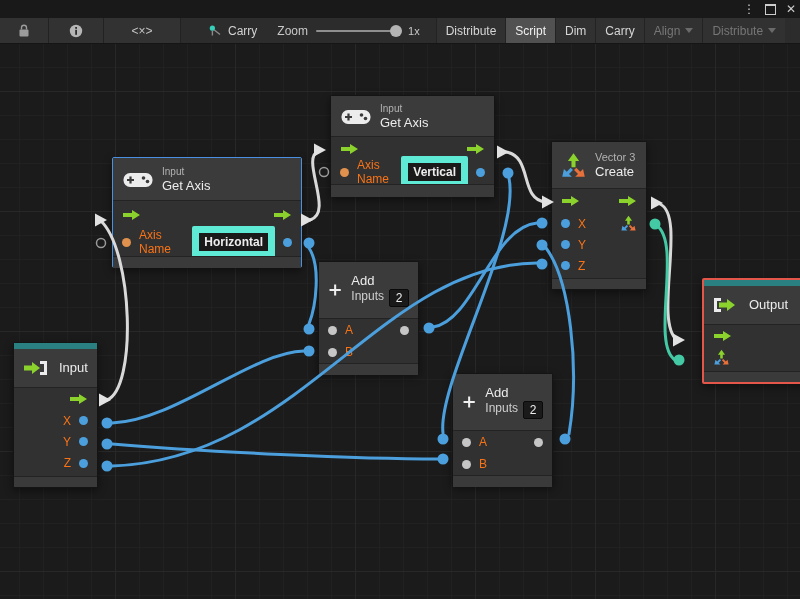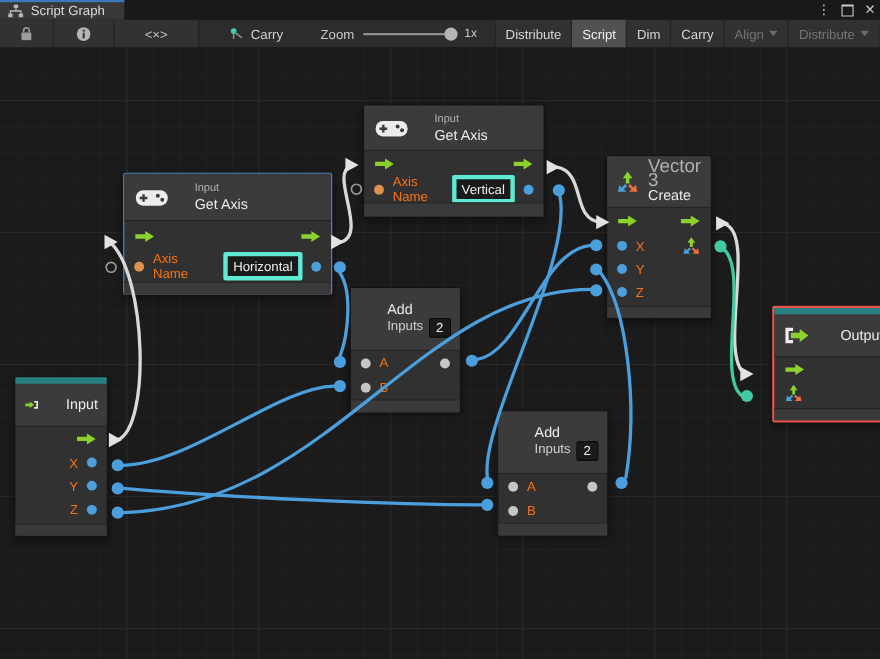--- a/index.html
+++ b/index.html
@@ -40,57 +40,48 @@
       linear-gradient(90deg,#212121 1px,transparent 1px);
     background-size:120px 120px,120px 120px,24px 24px,24px 24px;
     background-position:0 47px,115px 0,0 23px,19px 0;}
 
   
   .node{position:absolute;background:#313131;border:1px solid #141414;border-radius:2px;
     box-shadow:0 3px 8px rgba(0,0,0,.45);display:flex;flex-direction:column;box-sizing:border-box;z-index:2;}
   .node.selected{border:1.5px solid #4a8fe0;}
   .node.selected-red{border:2px solid #e5564a;}
   .teal-strip{height:6px;background:#2a8080;flex:none;}
-  .nhead{background:#3b3b3b;border-bottom:1px solid #232323;display:flex;align-items:center;gap:24px;
+  .nhead{background:#3b3b3b;border-bottom:1px solid #232323;display:flex;align-items:center;gap:9px;
     padding:0 10px;flex:none;}
   .nfoot{background:#3a3a3a;border-top:1px solid #232323;margin-top:auto;flex:none;}
   .ncat{font-size:10px;color:#b2b2b2;line-height:13px;}
   .ntitle{font-size:13px;color:#ececec;line-height:16px;}
   .row{display:flex;align-items:center;gap:8px;padding:0 9px;flex:none;}
   .plabel{font-size:12px;color:#f97316;}
   .dot{width:9px;height:9px;border-radius:50%;flex:none;}
   .dot.blue{background:#4c9fdd;}
   .dot.orange{background:#e0914d;}
   .dot.gray{background:#c6c6c6;}
-  .vfield{background:#1a1a1a;border:4px solid #5eead4;border-radius:2px;height:18px;line-height:18px;
-    padding:0 5px;font-size:12px;color:#ededed;margin-left:auto;}
+  .vfield{background:#1a1a1a;border:7px solid #5eead4;border-radius:2px;height:18px;line-height:18px;
+    padding:0 5px;font-size:12px;color:#ededed;margin-left:auto;font-weight:bold;}
   .countbox{background:#1a1a1a;border:1px solid #0a0a0a;border-radius:2px;min-width:12px;height:16px;
     line-height:16px;text-align:center;padding:0 3px;font-size:12px;color:#ededed;}
   .hstack{display:flex;flex-direction:column;justify-content:center;}
   .inputs-line{display:flex;align-items:flex-start;gap:5px;}
   .spacer{flex:1;}
 
   
   #wires{position:absolute;left:0;top:0;z-index:4;pointer-events:none;}
 </style>
 </head>
 <body>
 
 <div id="app">
 
   <div class="tabbar">
-    <div class="tab">
-      <svg width="15" height="12" viewBox="0 0 15 12">
-        <rect x="5.5" y="0" width="4" height="3.4" fill="#b9b9b9"></rect>
-        <rect x="0.5" y="8.4" width="4" height="3.4" fill="#b9b9b9"></rect>
-        <rect x="10" y="8.4" width="4" height="3.4" fill="#b9b9b9"></rect>
-        <path d="M7.5 3.4 V6 M2.5 8.4 V6 H12 V8.4" stroke="#b9b9b9" stroke-width="1.2" fill="none"></path>
-      </svg>
-      <span class="tab-title">Script Graph</span>
-    </div>
     <div class="winbtns">
       <span class="glyph">⋮</span>
       <span class="maxbox"></span>
       <span class="glyph">✕</span>
     </div>
   </div>
 
   <div class="toolbar">
     <div class="tbtn" style="width:28px">
       <svg width="12" height="13" viewBox="0 0 12 13">
@@ -109,21 +100,21 @@
       <span>&lt;×&gt;</span>
     </div>
     <div style="width:16px"></div>
     <div class="crumb">
       <svg width="13" height="12" viewBox="0 0 13 12">
         <circle cx="3.4" cy="3.2" r="2.6" fill="#35d0ba"></circle>
         <path d="M5 4.8 L11 9.5 M3.4 5.8 L3.4 10.5" stroke="#8a8a8a" stroke-width="1.4" fill="none"></path>
       </svg>
       <span>Carry</span>
     </div>
-    <div class="zoomwrap" style="margin-left:14px">
+    <div class="zoomwrap" style="">
       <span>Zoom</span>
       <div class="slider-track">
         <div class="slider-knob"></div>
       </div>
       <span style="font-size:11px">1x</span>
     </div>
     <div class="seg">
       <div class="sbtn">
           <span>Distribute</span>
         </div>
@@ -294,21 +285,21 @@
   </div>
 
   <div class="node" style="left:551px;top:141px;width:96px;height:149px">
     <div class="nhead" style="height:46px;padding:0 8px;gap:8px">
       <svg width="27" height="27" viewBox="0 0 24 24">
         <path d="M12 1 L17 8 L13.8 8 L13.8 13.5 L10.2 13.5 L10.2 8 L7 8 Z" fill="#8bd32c"></path>
         <path d="M2 22 L3.5 15 L6 17.5 L9.5 14 L11.5 16 L8 19.5 L10.5 22 Z" fill="#4c9fdd"></path>
         <path d="M22 22 L20.5 15 L18 17.5 L14.5 14 L12.5 16 L16 19.5 L13.5 22 Z" fill="#e8703a"></path>
       </svg>
       <div class="hstack">
-        <span class="ncat" style="font-size:17px">Vector 3</span>
+        <span class="ncat" style="font-size:11px">Vector 3</span>
         <span class="ntitle">Create</span>
       </div>
     </div>
     <div class="row" style="height:24px">
       <svg width="19" height="12" viewBox="0 0 17 12">
           <path d="M0 4 H9 V1 L17 6 L9 11 V8 H0 Z" fill="#8bd32c"></path>
         </svg>
       <span class="spacer"></span>
       <svg width="19" height="12" viewBox="0 0 17 12">
           <path d="M0 4 H9 V1 L17 6 L9 11 V8 H0 Z" fill="#8bd32c"></path>

